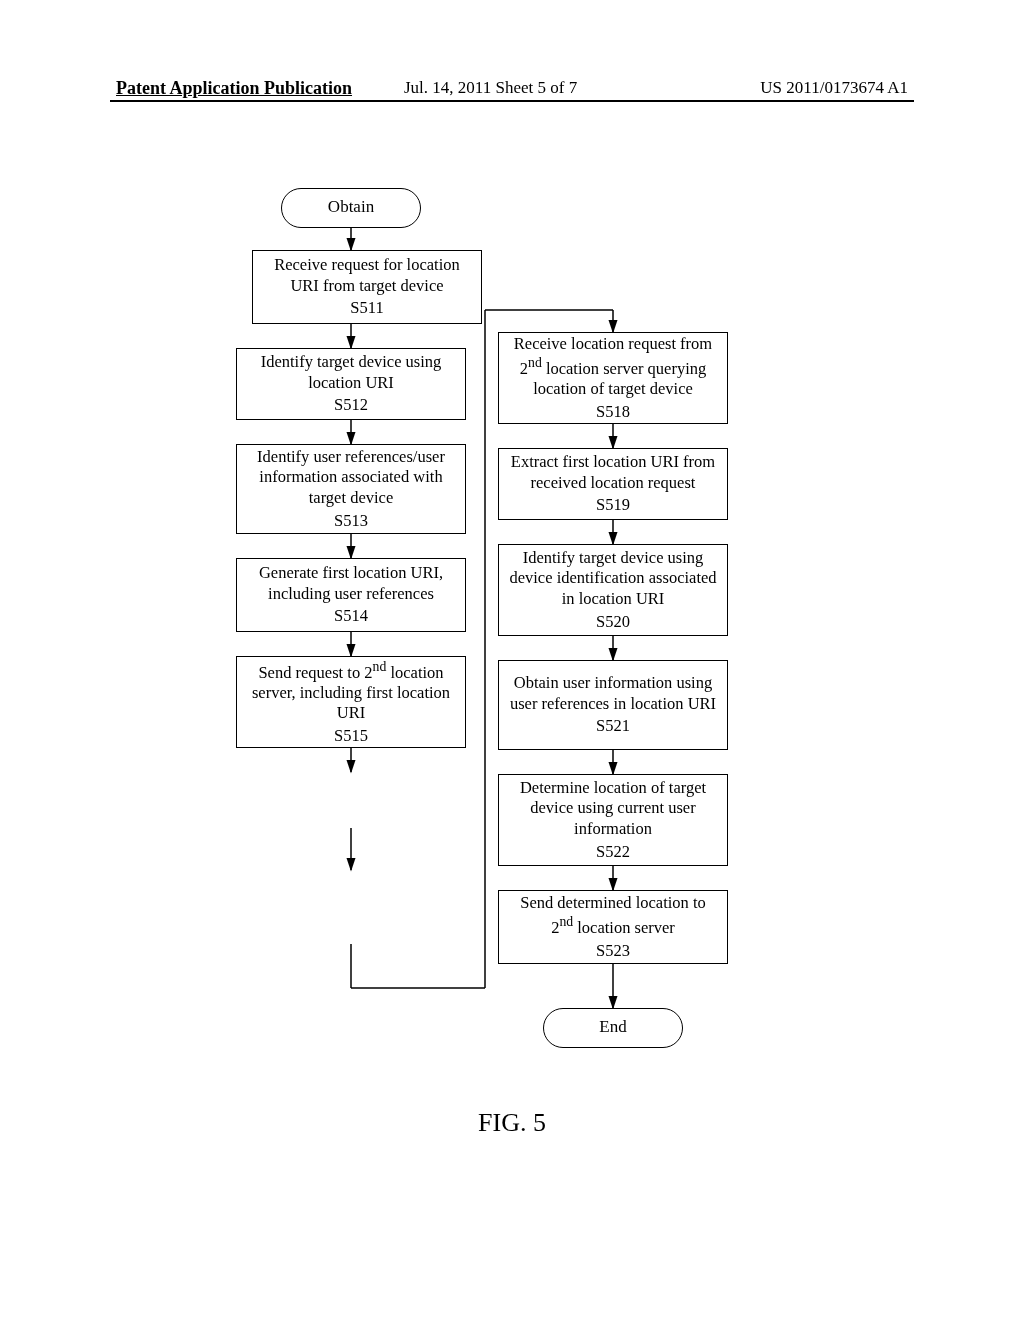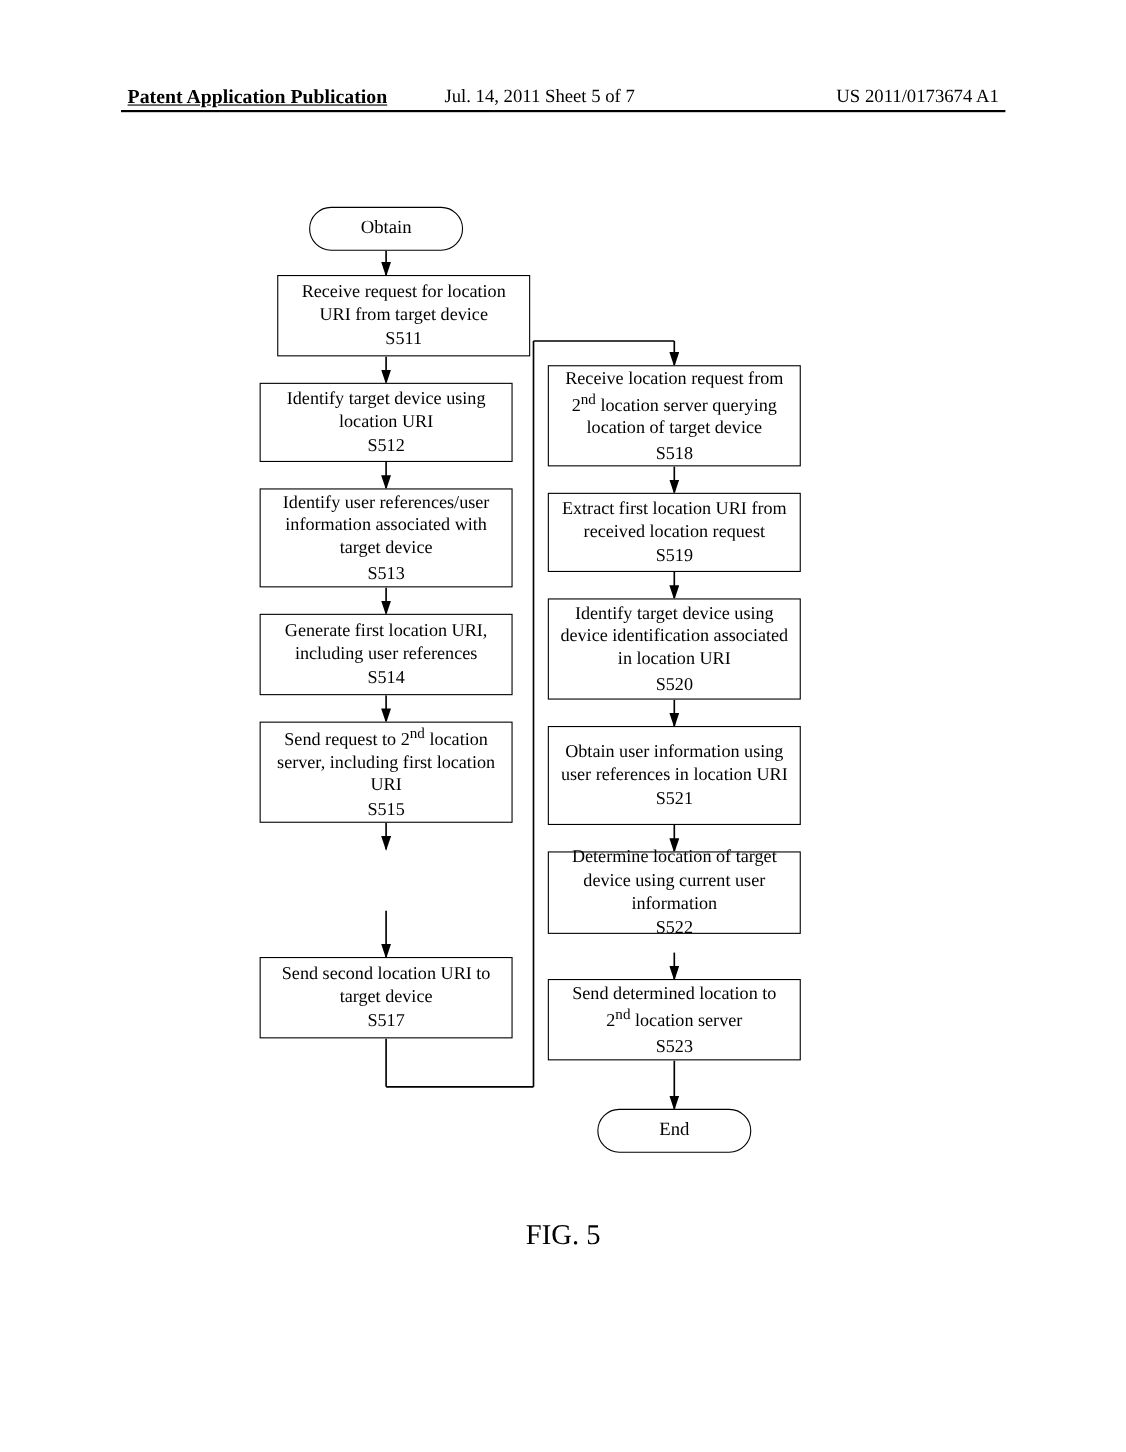--- a/index.html
+++ b/index.html
@@ -157,42 +157,38 @@
       <span class="step-id">S513</span>
     </div>
     <div class="pbox" style="left:36px; top:370px; height:74px;">
       <span>Generate first location URI, including user references</span>
       <span class="step-id">S514</span>
     </div>
     <div class="pbox" style="left:36px; top:468px; height:92px;">
       <span>Send request to 2<sup>nd</sup> location server, including first location URI</span>
       <span class="step-id">S515</span>
     </div>
-    <div class="pbox" style="left:36px; top:682px; height:74px;">
-      <span>Send second location URI to target device</span>
-      <span class="step-id">S517</span>
-    </div>
 
     <div class="pbox" style="left:298px; top:144px; height:92px;">
       <span>Receive location request from 2<sup>nd</sup> location server querying location of target device</span>
       <span class="step-id">S518</span>
     </div>
     <div class="pbox" style="left:298px; top:260px; height:72px;">
       <span>Extract first location URI from received location request</span>
       <span class="step-id">S519</span>
     </div>
     <div class="pbox" style="left:298px; top:356px; height:92px;">
       <span>Identify target device using device identification associated in location URI</span>
       <span class="step-id">S520</span>
     </div>
     <div class="pbox" style="left:298px; top:472px; height:90px;">
       <span>Obtain user information using user references in location URI</span>
       <span class="step-id">S521</span>
     </div>
-    <div class="pbox" style="left:298px; top:586px; height:75px;">
+    <div class="pbox" style="left:298px; top:586px; height:92px;">
       <span>Determine location of target device using current user information</span>
       <span class="step-id">S522</span>
     </div>
     <div class="pbox" style="left:298px; top:702px; height:74px;">
       <span>Send determined location to 2<sup>nd</sup> location server</span>
       <span class="step-id">S523</span>
     </div>
 
     <div class="terminator" style="left:343px; top:820px;">
       <span>End</span>

